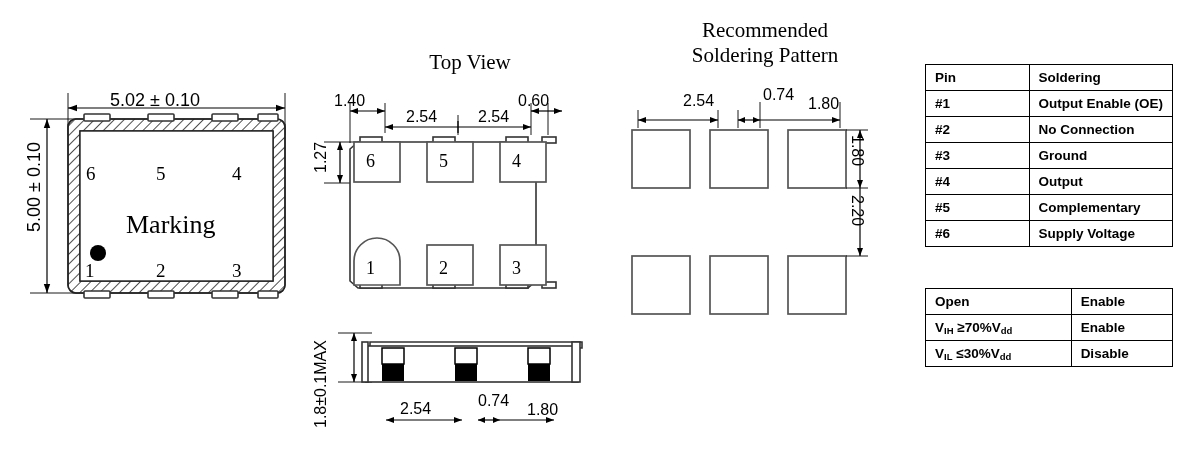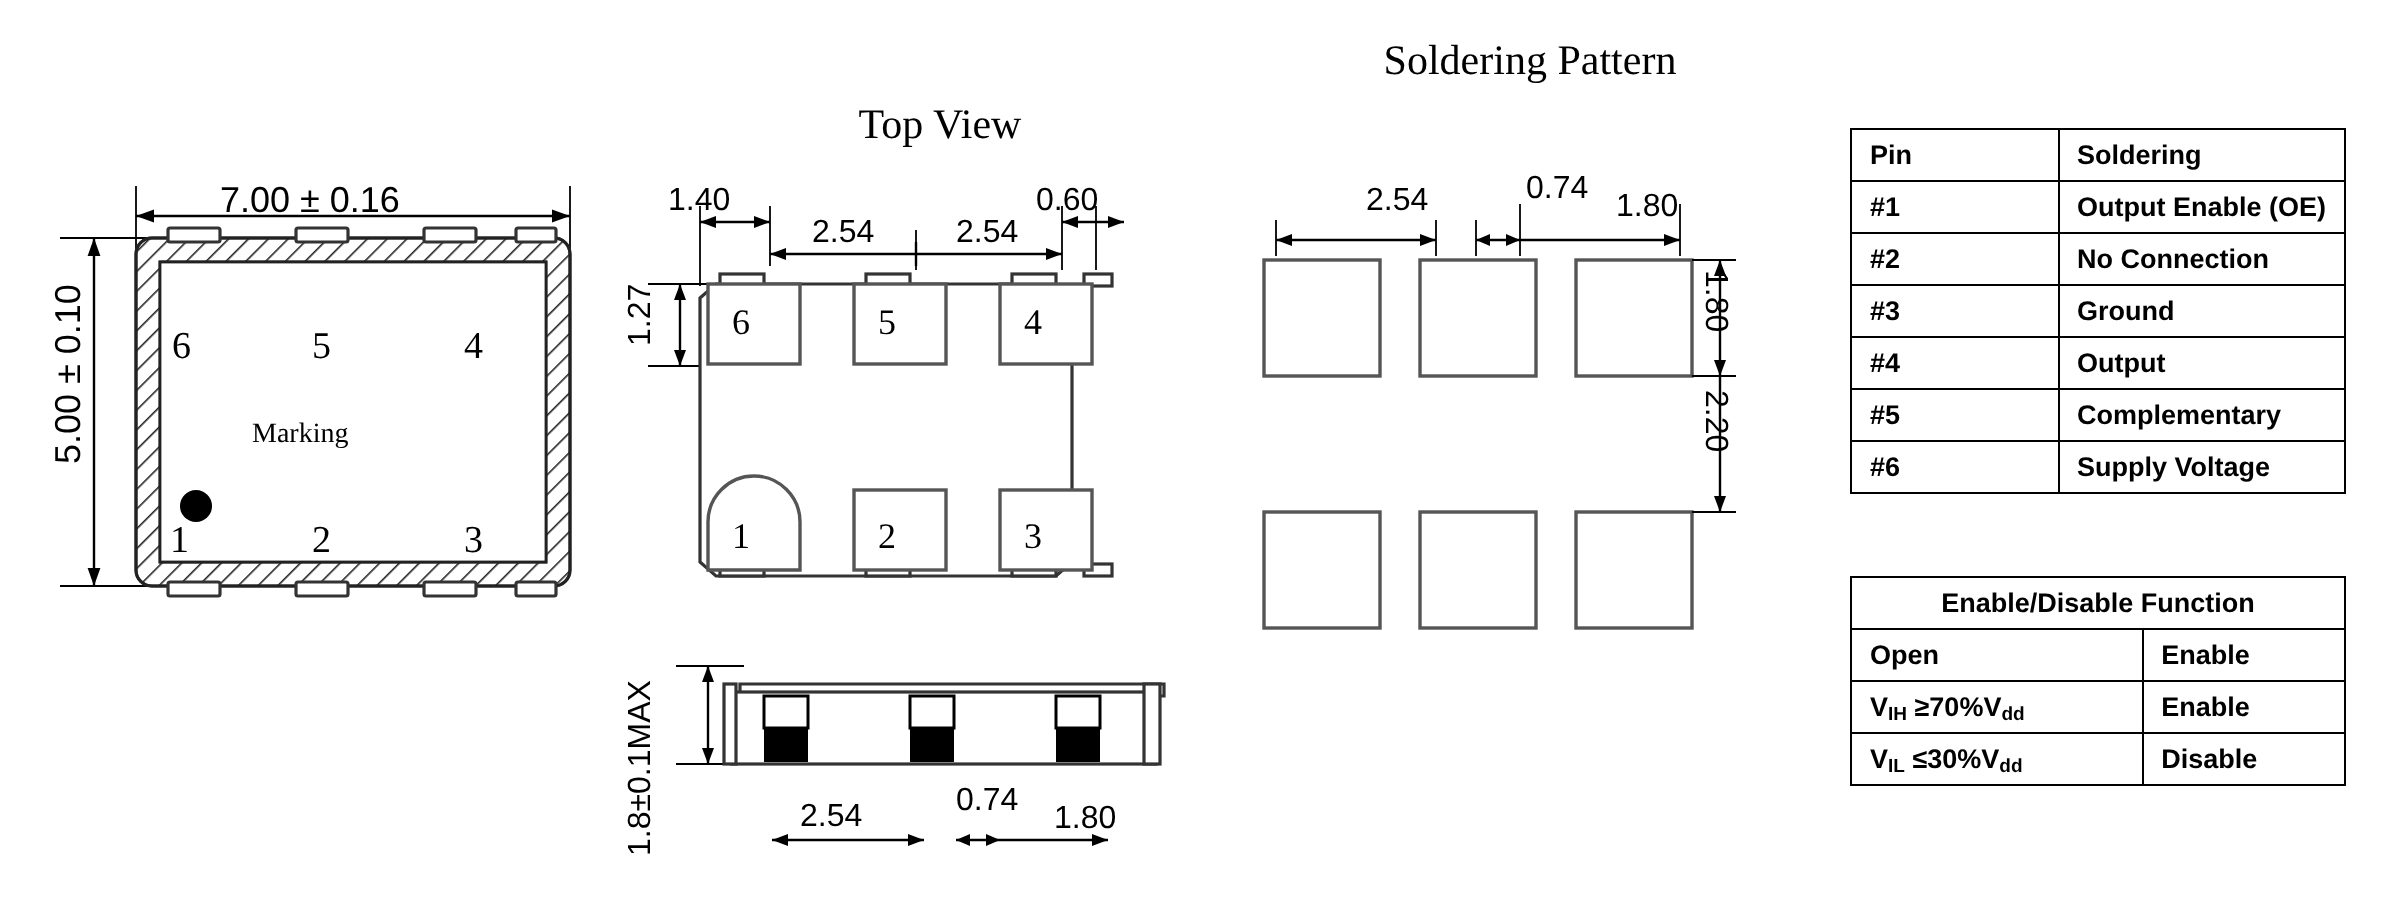--- a/index.html
+++ b/index.html
@@ -58,31 +58,31 @@
     <rect class="pk" x="258" y="59" width="20" height="7" rx="1"></rect>
 
     <rect class="pk" x="84" y="236" width="26" height="7" rx="1"></rect>
     <rect class="pk" x="148" y="236" width="26" height="7" rx="1"></rect>
     <rect class="pk" x="212" y="236" width="26" height="7" rx="1"></rect>
     <rect class="pk" x="258" y="236" width="20" height="7" rx="1"></rect>
 
     <circle cx="98" cy="198" r="8" fill="#000"></circle>
   </svg>
 </div>
-<div class="abs dim serif" style="left:110px;top:90px;font-size:18px;">7.00 ± 0.16</div>
+<div class="abs dim serif" style="left:110px;top:90px;font-size:18px;">5.02 ± 0.10</div>
 <div class="abs" style="left:24px;top:160px;">
   <div class="dimv serif" style="font-size:18px;transform:rotate(-90deg) translate(-72px,0);">5.00 ± 0.10</div>
 </div>
 <div class="abs serif" style="left:86px;top:163px;font-size:19px;">6</div>
 <div class="abs serif" style="left:156px;top:163px;font-size:19px;">5</div>
 <div class="abs serif" style="left:232px;top:163px;font-size:19px;">4</div>
 <div class="abs serif" style="left:85px;top:260px;font-size:19px;">1</div>
 <div class="abs serif" style="left:156px;top:260px;font-size:19px;">2</div>
 <div class="abs serif" style="left:232px;top:260px;font-size:19px;">3</div>
-<div class="abs serif" style="left:126px;top:210px;font-size:14px;">Marking</div>
+<div class="abs serif" style="left:126px;top:210px;font-size:26px;">Marking</div>
 
 <div class="abs heading" style="left:380px;top:50px;width:180px;">Top View</div>
 
 <div class="abs" style="left:310px;top:85px;width:270px;height:225px;">
   <svg width="270" height="225" viewBox="0 0 270 225">
 
     <line class="lnthin" x1="40" y1="18" x2="40" y2="58"></line>
     <line class="lnthin" x1="75" y1="18" x2="75" y2="48"></line>
     <line class="lnthin" x1="148" y1="30" x2="148" y2="50"></line>
     <line class="lnthin" x1="221" y1="18" x2="221" y2="50"></line>
@@ -174,20 +174,21 @@
   </svg>
 </div>
 <div class="abs" style="left:312px;top:330px;">
   <div class="dimv" style="transform:rotate(-90deg) translate(-98px,0);">1.8±0.1MAX</div>
 </div>
 <div class="abs dim" style="left:400px;top:400px;">2.54</div>
 <div class="abs dim" style="left:478px;top:392px;">0.74</div>
 <div class="abs dim" style="left:527px;top:401px;">1.80</div>
 
 <div class="abs heading" style="left:620px;top:18px;width:290px;">
+  <div>Recommended</div>
   <div>Soldering Pattern</div>
 </div>
 
 <div class="abs" style="left:620px;top:88px;width:290px;height:240px;">
   <svg width="290" height="240" viewBox="0 0 290 240">
 
     <line class="lnthin" x1="18" y1="22" x2="18" y2="40"></line>
     <line class="lnthin" x1="98" y1="22" x2="98" y2="40"></line>
     <line class="lnthin" x1="118" y1="22" x2="118" y2="40"></line>
     <line class="lnthin" x1="140" y1="14" x2="140" y2="40"></line>
@@ -261,23 +262,20 @@
     <tr>
       <td>#6</td>
       <td>Supply Voltage</td>
     </tr>
   </tbody>
 </table>
 
 <table class="tbl abs" style="left:925px;top:288px;width:248px;">
   <tbody>
     <tr>
-      <td class="c" colspan="2">Enable/Disable Function</td>
-    </tr>
-    <tr>
       <td>Open</td>
       <td>Enable</td>
     </tr>
     <tr>
       <td><span>V</span><sub>IH</sub><span> ≥70%V</span><sub>dd</sub></td>
       <td>Enable</td>
     </tr>
     <tr>
       <td><span>V</span><sub>IL</sub><span> ≤30%V</span><sub>dd</sub></td>
       <td>Disable</td>

